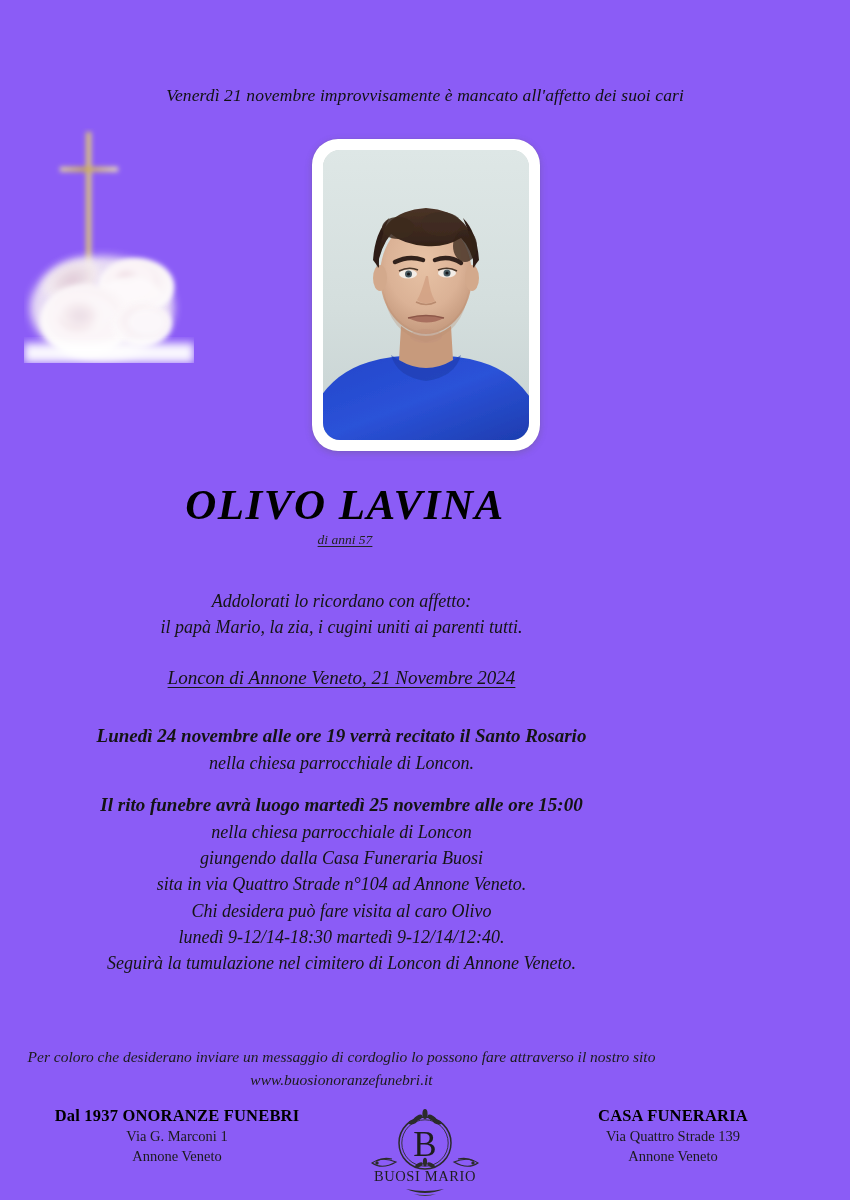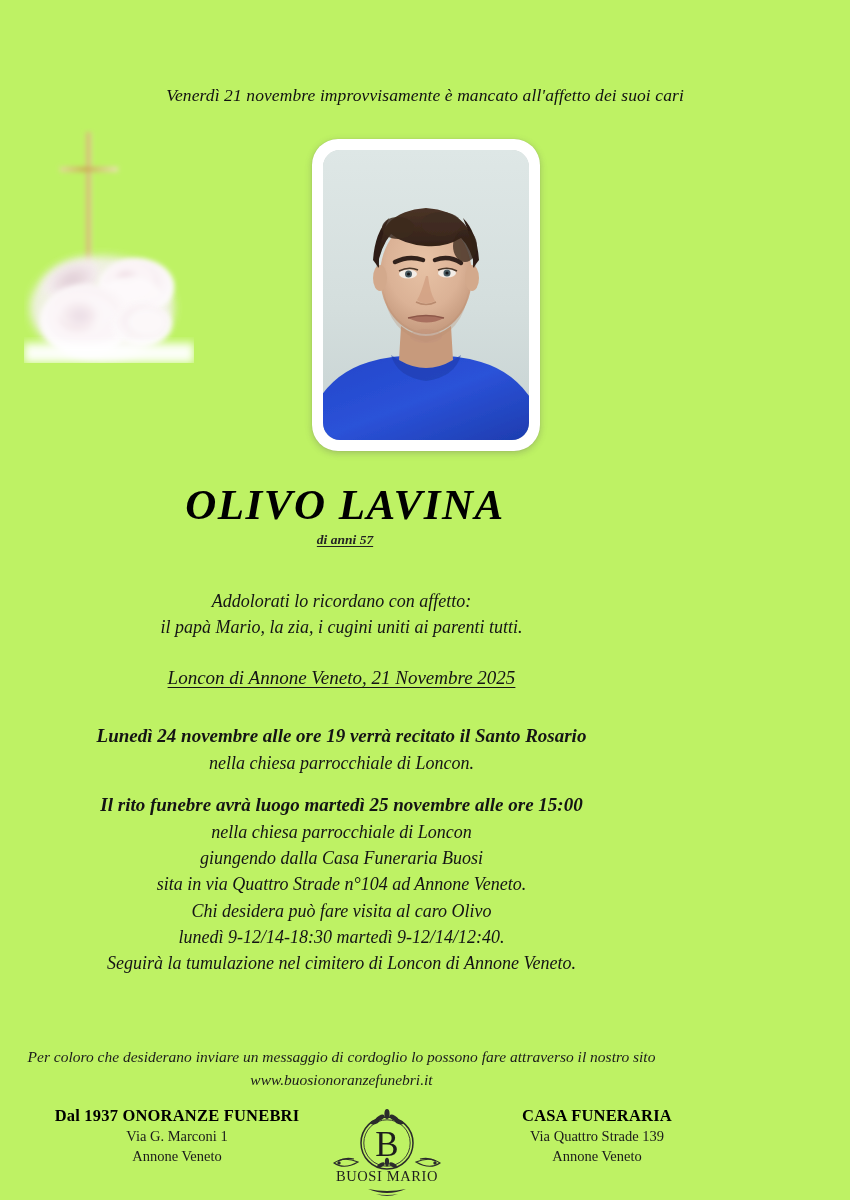--- a/index.html
+++ b/index.html
@@ -13,21 +13,21 @@
     height: 1200px;
     position: relative;
     font-family: "Liberation Serif", "DejaVu Serif", serif;
     color: #1a1a1a;
     overflow: hidden;
   }
 
   .page {
     position: absolute;
     inset: 0;
-    background: #bef264;
+    background: #8b5cf6;
   }
 
   
   .top-notice {
     position: absolute;
     top: 85px;
     left: 0;
     width: 850px;
     text-align: center;
     font-style: italic;
@@ -85,21 +85,20 @@
     line-height: 1.05;
     color: #000;
   }
   .deceased-age {
     margin-top: 5px;
     font-size: 13.5px;
     font-style: italic;
     text-decoration: underline;
     text-underline-offset: 2px;
     color: #222;
-    font-weight: bold;
   }
 
   
   .centered {
     position: absolute;
     left: 0;
     width: 683px;
     text-align: center;
     font-style: italic;
     color: #141414;
@@ -140,20 +139,21 @@
 
   
   .footer {
     position: absolute;
     left: 0;
     top: 1105px;
     width: 850px;
     height: 95px;
     display: flex;
     align-items: flex-start;
+    justify-content: space-between;
     padding: 0 42px;
     box-sizing: border-box;
   }
   .footer-col {
     width: 270px;
     text-align: center;
     line-height: 1.35;
   }
   .footer-title {
     font-weight: bold;
@@ -328,21 +328,21 @@
     <div class="deceased-name">OLIVO  LAVINA</div>
     <div class="deceased-age">di anni 57</div>
   </div>
 
   <div class="centered mourners">
     <div>Addolorati lo ricordano con affetto:</div>
     <div>il papà Mario, la zia, i cugini uniti ai parenti tutti.</div>
   </div>
 
   <div class="centered place-date">
-    <span>Loncon di Annone Veneto, 21 Novembre 2025</span>
+    <span>Loncon di Annone Veneto, 21 Novembre 2024</span>
   </div>
 
   <div class="centered rosary">
     <div class="lead">Lunedì 24 novembre alle ore 19 verrà recitato il Santo Rosario</div>
     <div>nella chiesa parrocchiale di Loncon.</div>
   </div>
 
   <div class="centered rite">
     <div class="lead">Il rito funebre avrà luogo martedì 25 novembre alle ore 15:00</div>
     <div>nella chiesa parrocchiale di Loncon</div>

